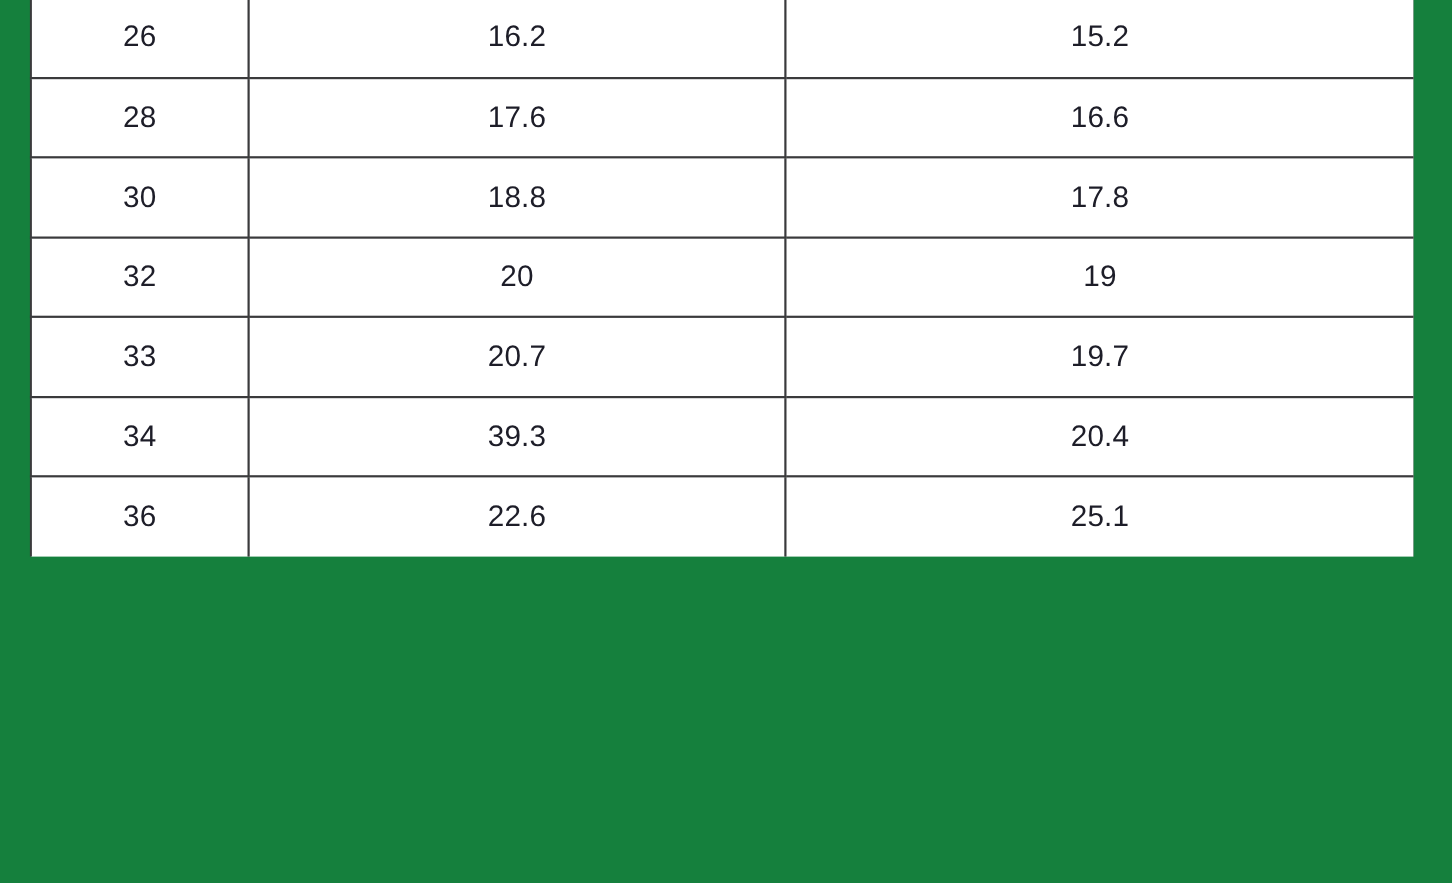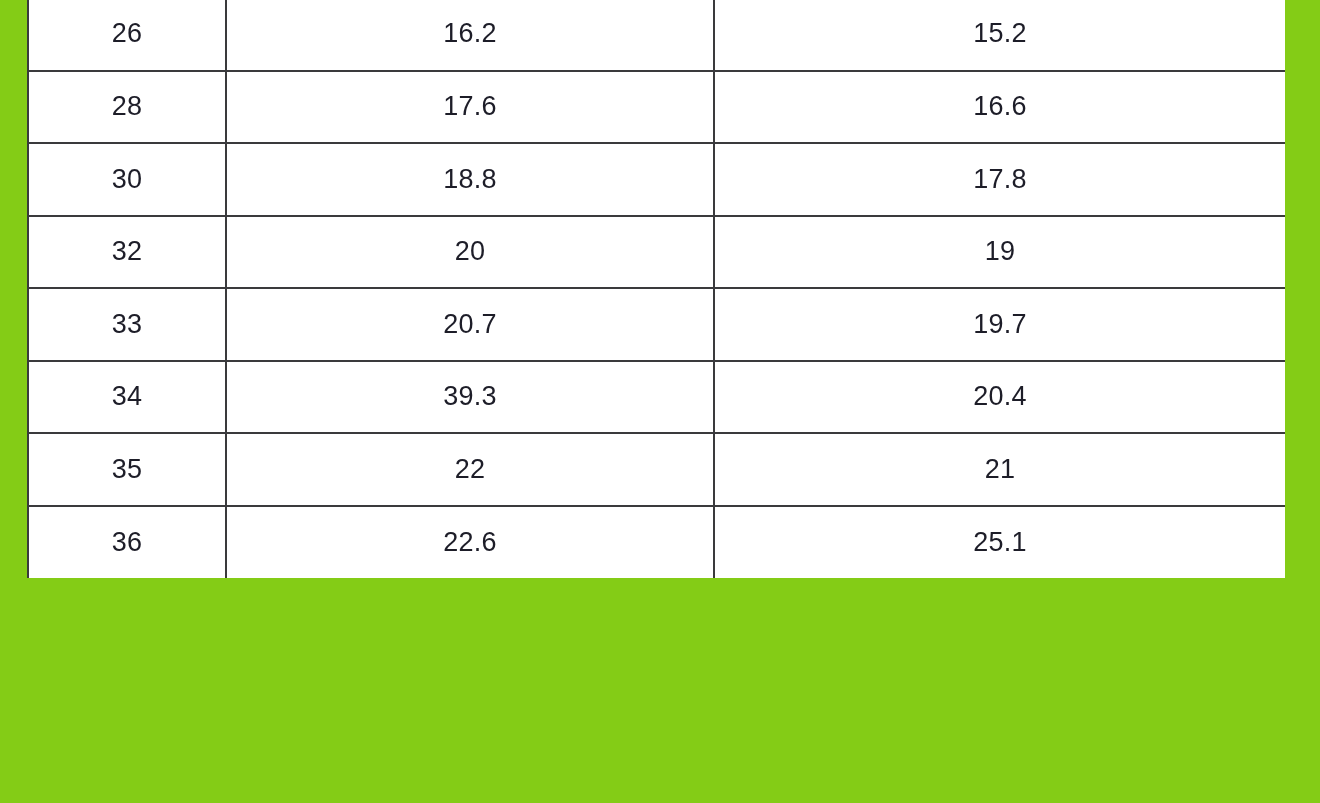--- a/index.html
+++ b/index.html
@@ -10,21 +10,21 @@
     height: 803px;
     background: #ffffff;
     font-family: "Liberation Sans", sans-serif;
     overflow: hidden;
   }
 
   #page {
     position: relative;
     width: 1320px;
     height: 803px;
-    background: #84cc16;
+    background: #15803d;
     overflow: hidden;
   }
 
   
   #table-viewport {
     position: absolute;
     left: 27px;
     top: 0;
     width: 1258px;
     height: 803px;
@@ -105,25 +105,20 @@
             <td class="cell-index">33</td>
             <td class="cell-value">20.7</td>
             <td class="cell-value">19.7</td>
           </tr>
           <tr>
             <td class="cell-index">34</td>
             <td class="cell-value">39.3</td>
             <td class="cell-value">20.4</td>
           </tr>
           <tr>
-            <td class="cell-index">35</td>
-            <td class="cell-value">22</td>
-            <td class="cell-value">21</td>
-          </tr>
-          <tr>
             <td class="cell-index">36</td>
             <td class="cell-value">22.6</td>
             <td class="cell-value">25.1</td>
           </tr>
         </tbody>
     </table>
   </div>
 </div>
 
 </body></html>

